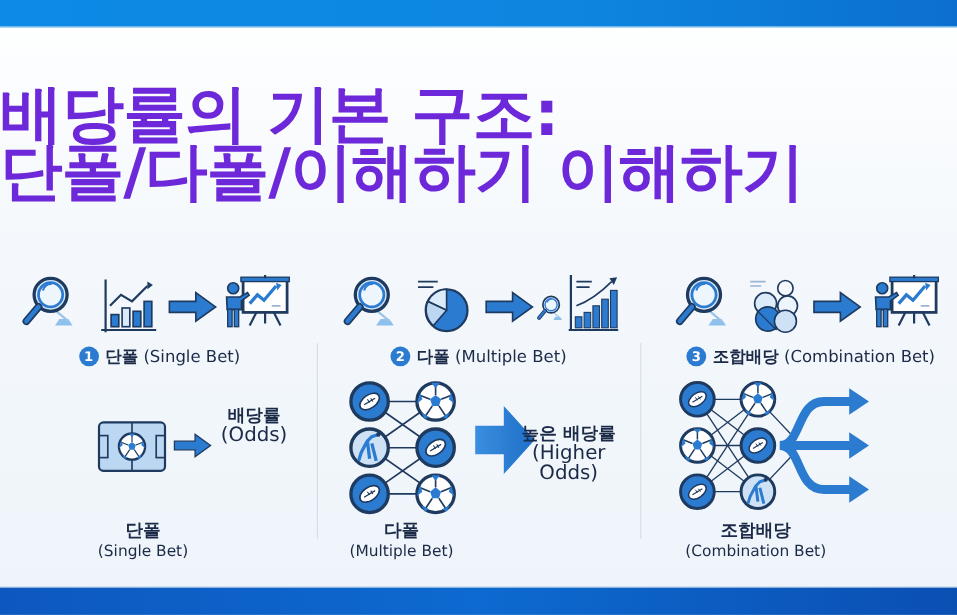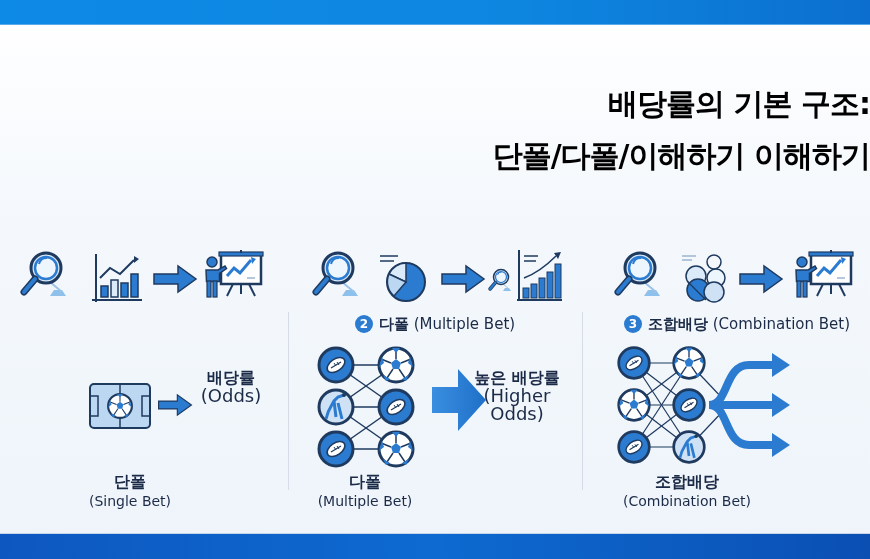--- a/index.html
+++ b/index.html
@@ -15,22 +15,22 @@
     background: linear-gradient(90deg, #0d8ae6 0%, #0d86e0 60%, #0c6fcf 100%);
     border-bottom: 1px solid #5aa9e8;
   }
   .bottom-bar {
     position: absolute; left: 0; top: 533px; width: 870px; height: 26px;
     background: linear-gradient(90deg, #0d58c0 0%, #0d6ad0 50%, #0b4fb3 100%);
     border-top: 1px solid #c6d6ea;
   }
   .title {
     position: absolute; left: 0; top: 78px; width: 870px;
-    text-align: right; font-weight: bold; color: #000000;
-    font-size: 30px; line-height: 52px; letter-spacing: -1px;
+    text-align: left; font-weight: bold; color: #6d28d9;
+    font-size: 57px; line-height: 52px; letter-spacing: -1px;
   }
   .section { position: absolute; top: 240px; width: 290px; height: 290px; }
   .sec1 { left: 0; } .sec2 { left: 290px; padding-left: 34px; } .sec3 { left: 592px; }
   .divider {
     position: absolute; top: 312px; width: 1px; height: 178px; background: #d5dce5;
   }
   .icon-row { position: absolute; top: 6px; left: 0; width: 290px; height: 60px; }
   .icon-row svg { position: absolute; }
   .heading {
     position: absolute; top: 75px; left: 0; width: 290px; text-align: center;
@@ -136,20 +136,24 @@
       <rect x="43" y="24" width="7" height="23" fill="#2b7bd1" stroke="#1f3a5f" stroke-width="1.5"></rect>
       <polyline points="12,28 22,18 32,24 46,10" fill="none" stroke="#1f3a5f" stroke-width="2"></polyline>
       <polygon points="46,6 51,9 46,13" fill="#1f3a5f"></polygon>
     </svg>
     <svg style="left:152px;top:18px" width="46" height="30">
         <use href="#sym-arrow"></use>
       </svg>
     <svg style="left:202px;top:2px" width="62" height="60">
         <use href="#sym-presenter"></use>
       </svg>
+  </div>
+  <div class="heading">
+    <span class="num-badge">1</span><span class="label-ko">단폴</span>
+    <span>(Single Bet)</span>
   </div>
   <div class="diagram">
     <svg style="left:88px;top:37px" width="64" height="48" viewBox="0 0 64 48">
       <rect x="2" y="2" width="60" height="44" rx="4" fill="#bcd7f2" stroke="#1f3a5f" stroke-width="2"></rect>
       <line x1="32" y1="2" x2="32" y2="46" stroke="#1f3a5f" stroke-width="1.5"></line>
       <rect x="2" y="14" width="8" height="20" fill="none" stroke="#1f3a5f" stroke-width="1.5"></rect>
       <rect x="54" y="14" width="8" height="20" fill="none" stroke="#1f3a5f" stroke-width="1.5"></rect>
       <use href="#sym-soccer" x="18" y="10" width="28" height="28"></use>
     </svg>
     <svg style="left:157px;top:48px" width="36" height="24" viewBox="0 0 46 30">
@@ -222,21 +226,21 @@
     </svg>
     <svg style="left:140px;top:22px" width="58" height="66" viewBox="0 0 58 66">
       <defs>
           <linearGradient id="gbig" x1="0" x2="1">
             <stop offset="0" stop-color="#3a8fe0"></stop>
             <stop offset="1" stop-color="#1f6fc8"></stop>
           </linearGradient>
         </defs>
       <polygon points="2,20 28,20 28,2 56,33 28,64 28,46 2,46" fill="url(#gbig)"></polygon>
     </svg>
-    <div class="side-text" style="left:172px;top:24px;width:110px">
+    <div class="side-text" style="left:172px;top:40px;width:110px">
       <span class="ko">높은 배당률</span>
       <span class="en">(Higher Odds)</span>
     </div>
   </div>
   <div class="caption" style="left:10px;width:130px">
     <span class="ko">다폴</span>
     <span class="en">(Multiple Bet)</span>
   </div>
 </div>
 

